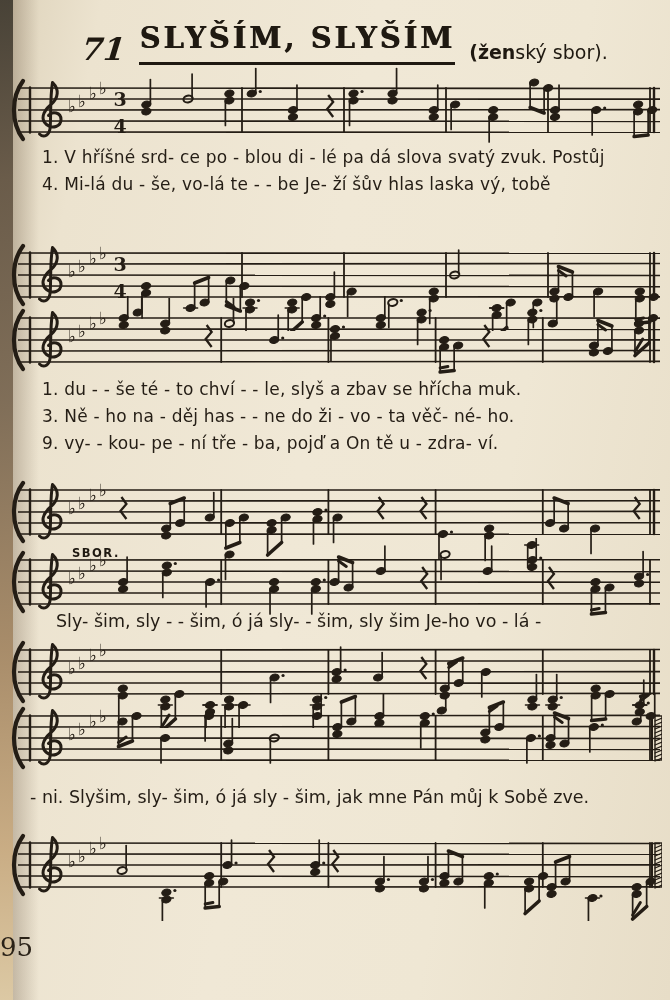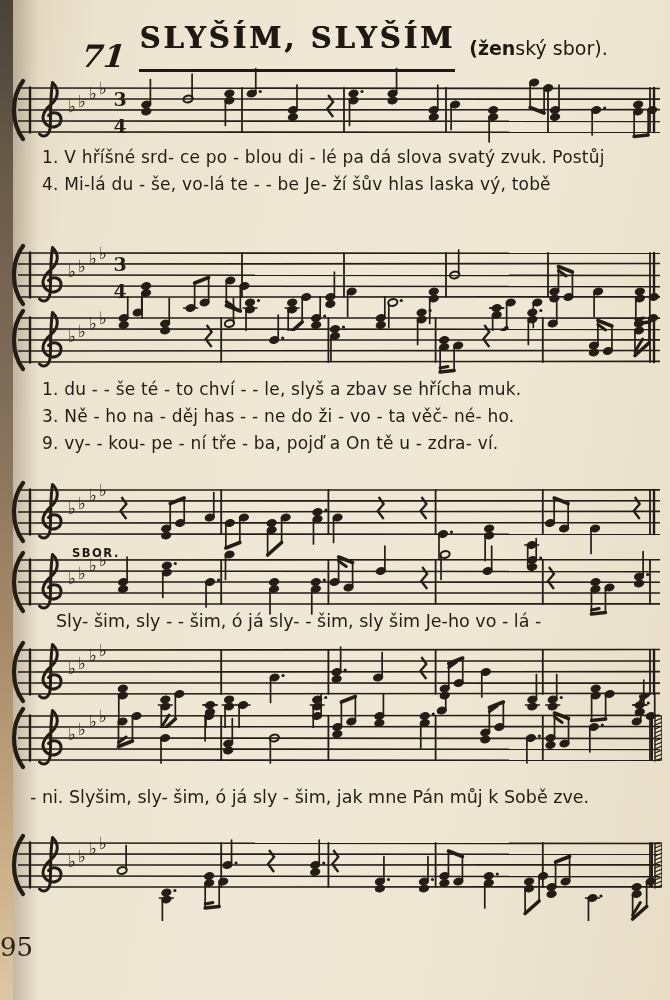--- a/index.html
+++ b/index.html
@@ -9,22 +9,22 @@
   .gutter{position:absolute;left:0;top:0;width:13px;height:1000px;
     background:linear-gradient(to bottom,#2e2920 0%,#554635 18%,#6d5a44 40%,#9c7d58 65%,#c3a377 85%,#d9c49c 100%);
     opacity:.85;}
   .gutter-soft{position:absolute;left:13px;top:0;width:26px;height:1000px;
     background:linear-gradient(to right,rgba(90,70,50,.28),rgba(90,70,50,0));}
   .titlebar{position:absolute;top:24px;left:30px;right:10px;display:flex;justify-content:center;
     align-items:flex-end;gap:14px;color:#1f1911;}
   .title-num{font-family:"DejaVu Serif",serif;font-weight:700;font-style:italic;font-size:31px;
     transform:skewX(-6deg);line-height:1;}
   .title-main{font-family:"DejaVu Serif",serif;font-weight:700;font-size:29px;letter-spacing:3px;
-    line-height:1;padding-bottom:16px;border-bottom:3.5px solid #1f1911;text-shadow:0.6px 0 #1f1911;}
-  .title-paren{font-size:19px;line-height:1;margin-bottom:14px;white-space:nowrap;}
+    line-height:1;padding-bottom:9px;border-bottom:3.5px solid #1f1911;text-shadow:0.6px 0 #1f1911;}
+  .title-paren{font-size:19px;line-height:1;margin-bottom:3px;white-space:nowrap;}
   .title-paren .b{font-weight:700;}
   .staff-svg{position:absolute;left:8px;width:654px;height:100px;z-index:1;}
   .lyrics{position:absolute;left:42px;right:8px;z-index:2;color:#241d15;
     font-size:17px;line-height:27px;letter-spacing:.2px;white-space:nowrap;}
   .chorus-line{position:absolute;z-index:2;color:#241d15;font-size:17.5px;white-space:nowrap;}
   .sbor{position:absolute;left:72px;top:546px;z-index:3;color:#1f1911;font-size:11.5px;
     font-weight:700;letter-spacing:1.5px;}
   .pagenum{position:absolute;left:0;right:0;top:932px;text-align:left;z-index:2;
     font-family:"DejaVu Serif",serif;font-size:26px;color:#2a2218;}
 </style>

